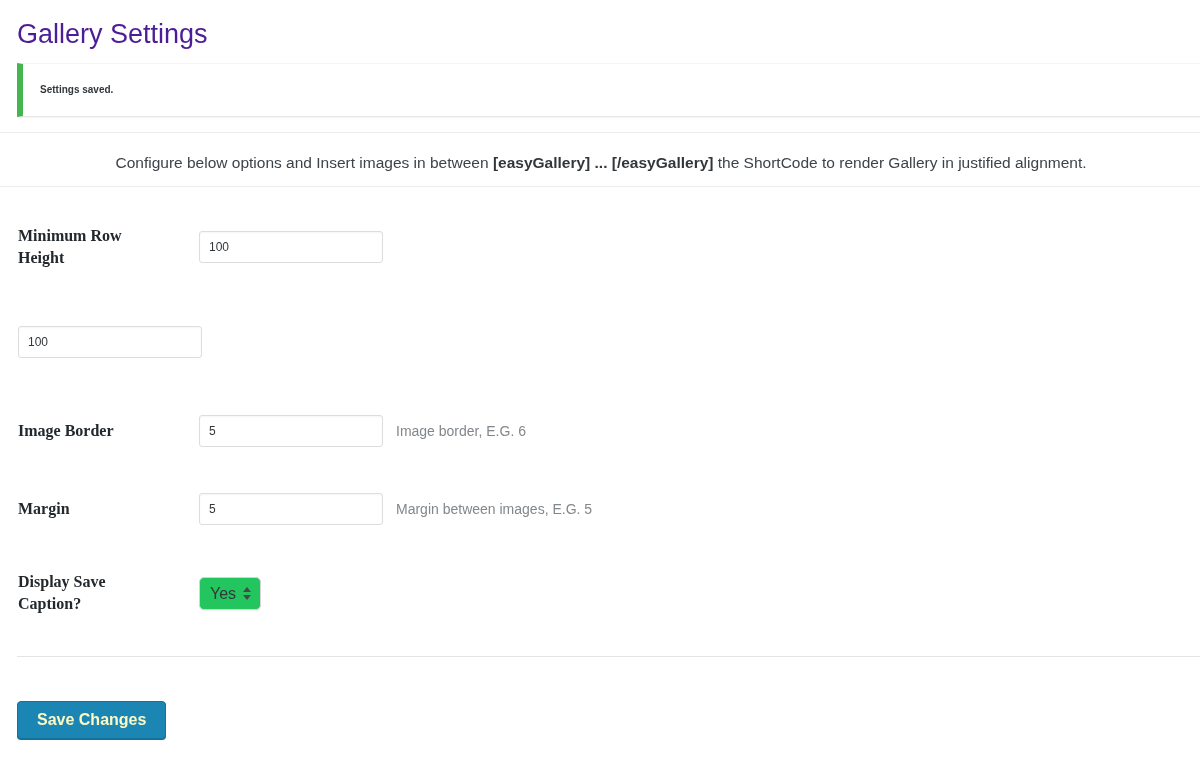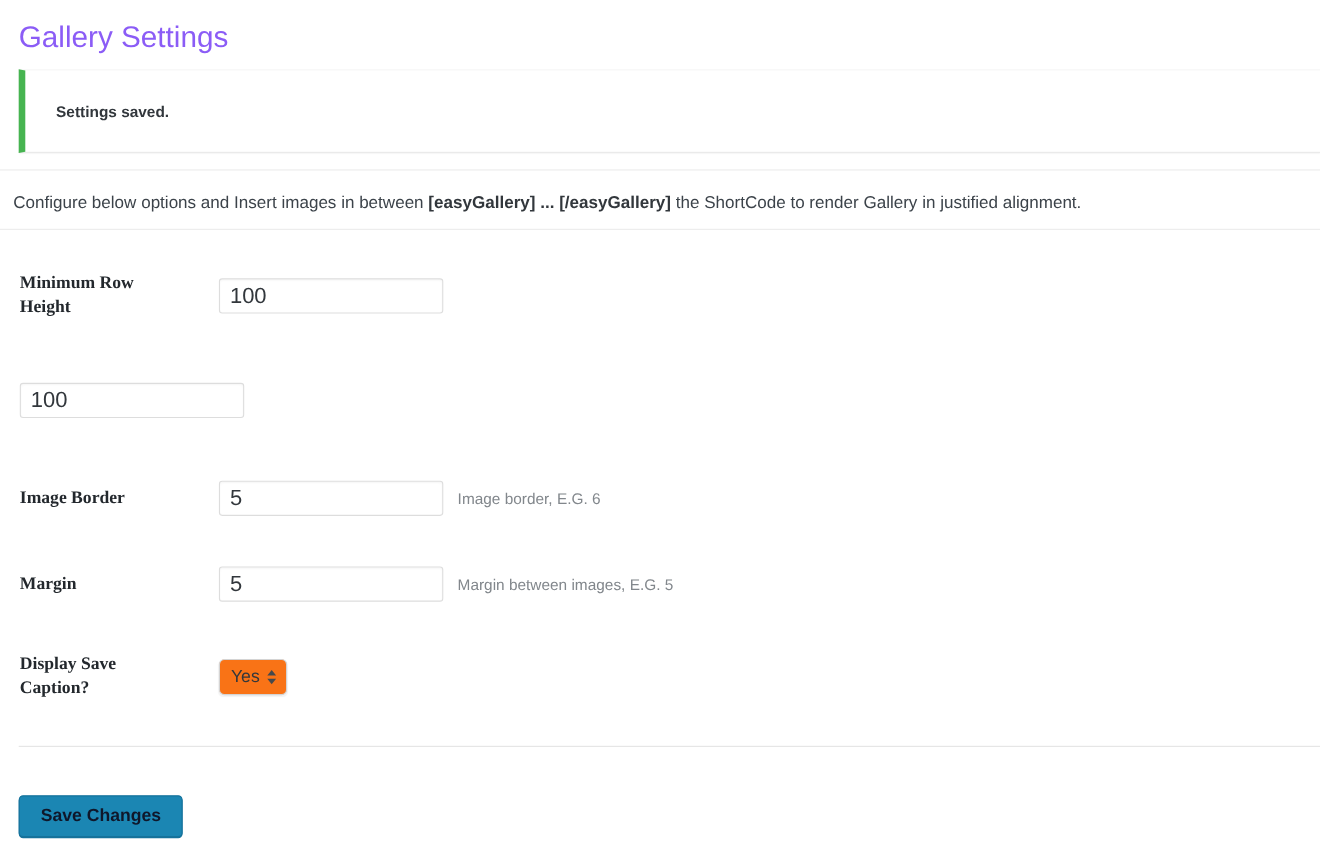--- a/index.html
+++ b/index.html
@@ -12,48 +12,49 @@
     overflow: hidden;
   }
   .page { width: 1200px; height: 781px; position: relative; }
 
   .page-title {
     margin: 0 0 0 17px;
     padding-top: 18px;
     font-size: 27px;
     font-weight: 400;
     line-height: 32px;
-    color: #8b5cf6;
+    color: #4c1d95;
   }
 
   .notice {
     margin: 13px 0 0 17px;
     background: #ffffff;
     border-left: 6px solid #46b450;
     border-top: 1px solid #f5f5f5;
     border-bottom: 1px solid #e8e8e8;
     padding: 16px 10px 16px 17px;
     box-shadow: 0 1px 1px 0 rgba(0,0,0,0.04);
   }
   .notice-message {
-    margin: 11px;
-    font-size: 14px;
+    margin: 0;
+    font-size: 10px;
     font-weight: bold;
     line-height: 20px;
     color: #32373c;
   }
 
   .shortcode-description {
     margin-top: 15px;
     border-top: 1px solid #ececec;
     border-bottom: 1px solid #ececec;
     padding: 20px 10px 13px 12px;
     font-size: 15.5px;
     line-height: 20px;
     color: #3c434a;
+    text-align: center;
   }
   .shortcode-description b { color: #32373c; }
 
   .settings-form { margin: 38px 0 0 18px; }
 
   .field-row {
     display: flex;
     align-items: center;
   }
   .field-row-1, .field-row-2 { margin-bottom: 57px; }
@@ -66,47 +67,47 @@
     font-size: 16px;
     font-weight: bold;
     line-height: 22px;
     color: #23282d;
   }
   .field-label .label-text { display: inline-block; max-width: 150px; font-family: Liberation Serif, serif; }
 
   .field-control { display: flex; align-items: center; }
 
   .text-input {
-    width: 204px;
+    width: 184px;
     height: 32px;
     border: 1px solid #dddddd;
     border-radius: 3px;
     background: #ffffff;
     padding: 0 8px 0 9px;
     font-family: "Liberation Sans", sans-serif;
-    font-size: 20px;
+    font-size: 12px;
     color: #32373c;
     box-shadow: inset 0 1px 2px rgba(0,0,0,0.04);
     outline: none;
   }
 
   .field-hint {
     margin-left: 13px;
     font-size: 14px;
     color: #82878c;
   }
 
   .select-wrap {
     position: relative;
     display: inline-flex;
     align-items: center;
     height: 33px;
     border: 1px solid #d4d4d4;
     border-radius: 5px;
-    background: #f97316;
+    background: #22c55e;
     box-shadow: 0 1px 1px rgba(0,0,0,0.05);
     padding: 0 9px 0 2px;
   }
   .caption-select {
     appearance: none;
     -webkit-appearance: none;
     border: none;
     background: transparent;
     font-family: "Liberation Sans", sans-serif;
     font-size: 16px;
@@ -141,21 +142,21 @@
   }
 
   .save-button {
     display: inline-block;
     margin: 44px 0 0 17px;
     height: 38px;
     padding: 0 19px;
     background: #1b86b3;
     border: 1px solid #15729b;
     border-radius: 4px;
-    color: #0f172a;
+    color: #fef9c3;
     font-family: "Liberation Sans", sans-serif;
     font-size: 16px;
     font-weight: bold;
     line-height: 36px;
     cursor: pointer;
     box-shadow: 0 1px 0 #15729b;
   }
 </style>
 </head>
 <body>

